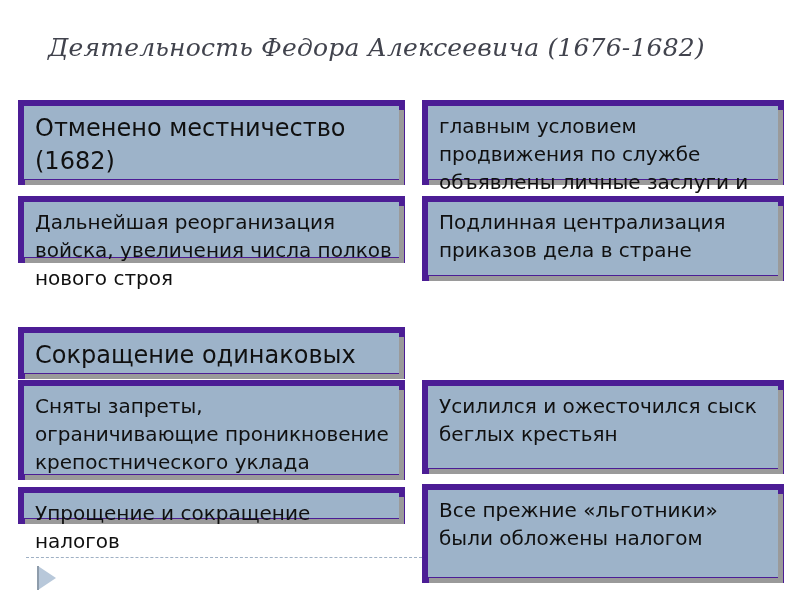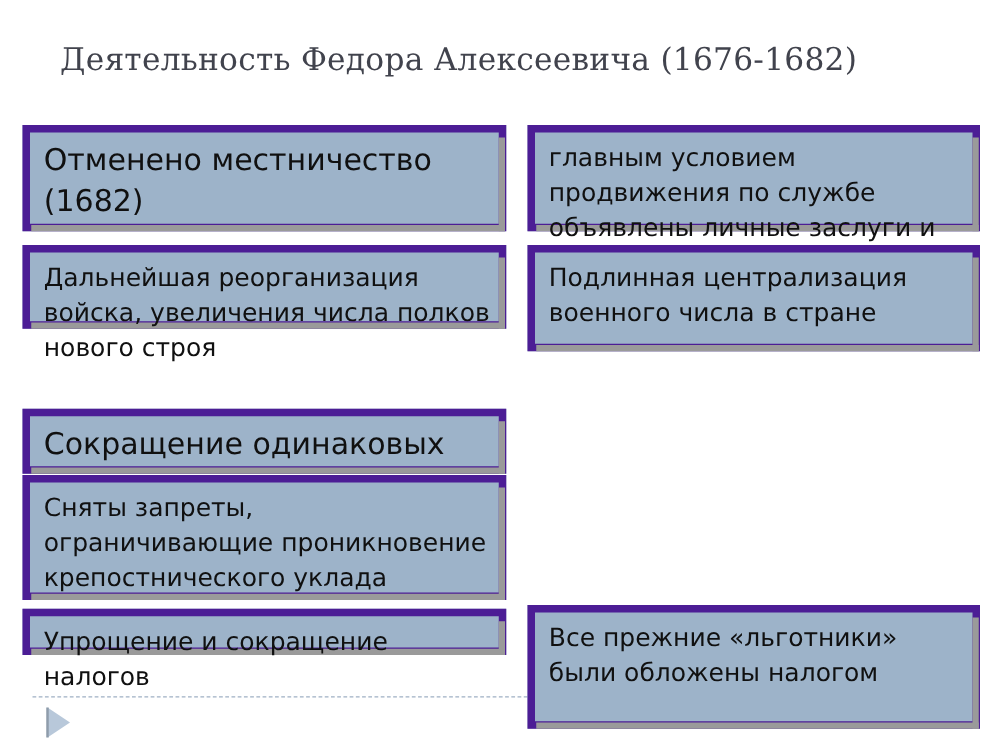--- a/index.html
+++ b/index.html
@@ -29,20 +29,21 @@
     position: absolute;
     left: 48px;
     top: 33px;
     width: 720px;
     font-family: "DejaVu Serif", "Liberation Serif", serif;
     font-size: 25px;
     line-height: 30px;
     color: #41434d;
     letter-spacing: 0.2px;
     white-space: nowrap;
+    font-style: italic;
   }
 
   
   .box {
     position: absolute;
     background: #9db3c9;
     border: 6px solid #4c1d95;
     box-sizing: border-box;
     overflow: visible;
   }
@@ -146,29 +147,32 @@
     <div class="box-text">Отменено местничество (1682)</div>
   </div>
   <div class="box R z1" id="box-r1">
     <div class="box-text">главным условием продвижения по службе объявлены личные заслуги и выслуга лет</div>
   </div>
 
   <div class="box L z2" id="box-l2">
     <div class="box-text">Дальнейшая реорганизация войска, увеличения числа полков нового строя</div>
   </div>
   <div class="box R z2" id="box-r2">
-    <div class="box-text">Подлинная централизация военного числа в стране</div>
+    <div class="box-text">Подлинная централизация приказов дела в стране</div>
   </div>
 
   <div class="box L big z3" id="box-l3">
     <div class="box-text">Сокращение одинаковых приказов</div>
   </div>
 
   <div class="box L z4" id="box-l4">
     <div class="box-text">Сняты запреты, ограничивающие проникновение крепостнического уклада</div>
+  </div>
+  <div class="box R z4" id="box-r4">
+    <div class="box-text">Усилился и ожесточился сыск беглых крестьян</div>
   </div>
 
   <div class="box L z5" id="box-l5">
     <div class="box-text">Упрощение и сокращение налогов</div>
   </div>
   <div class="box R z5" id="box-r5">
     <div class="box-text">Все прежние «льготники» были обложены налогом</div>
   </div>
 
   <div class="dashed-line"></div>

